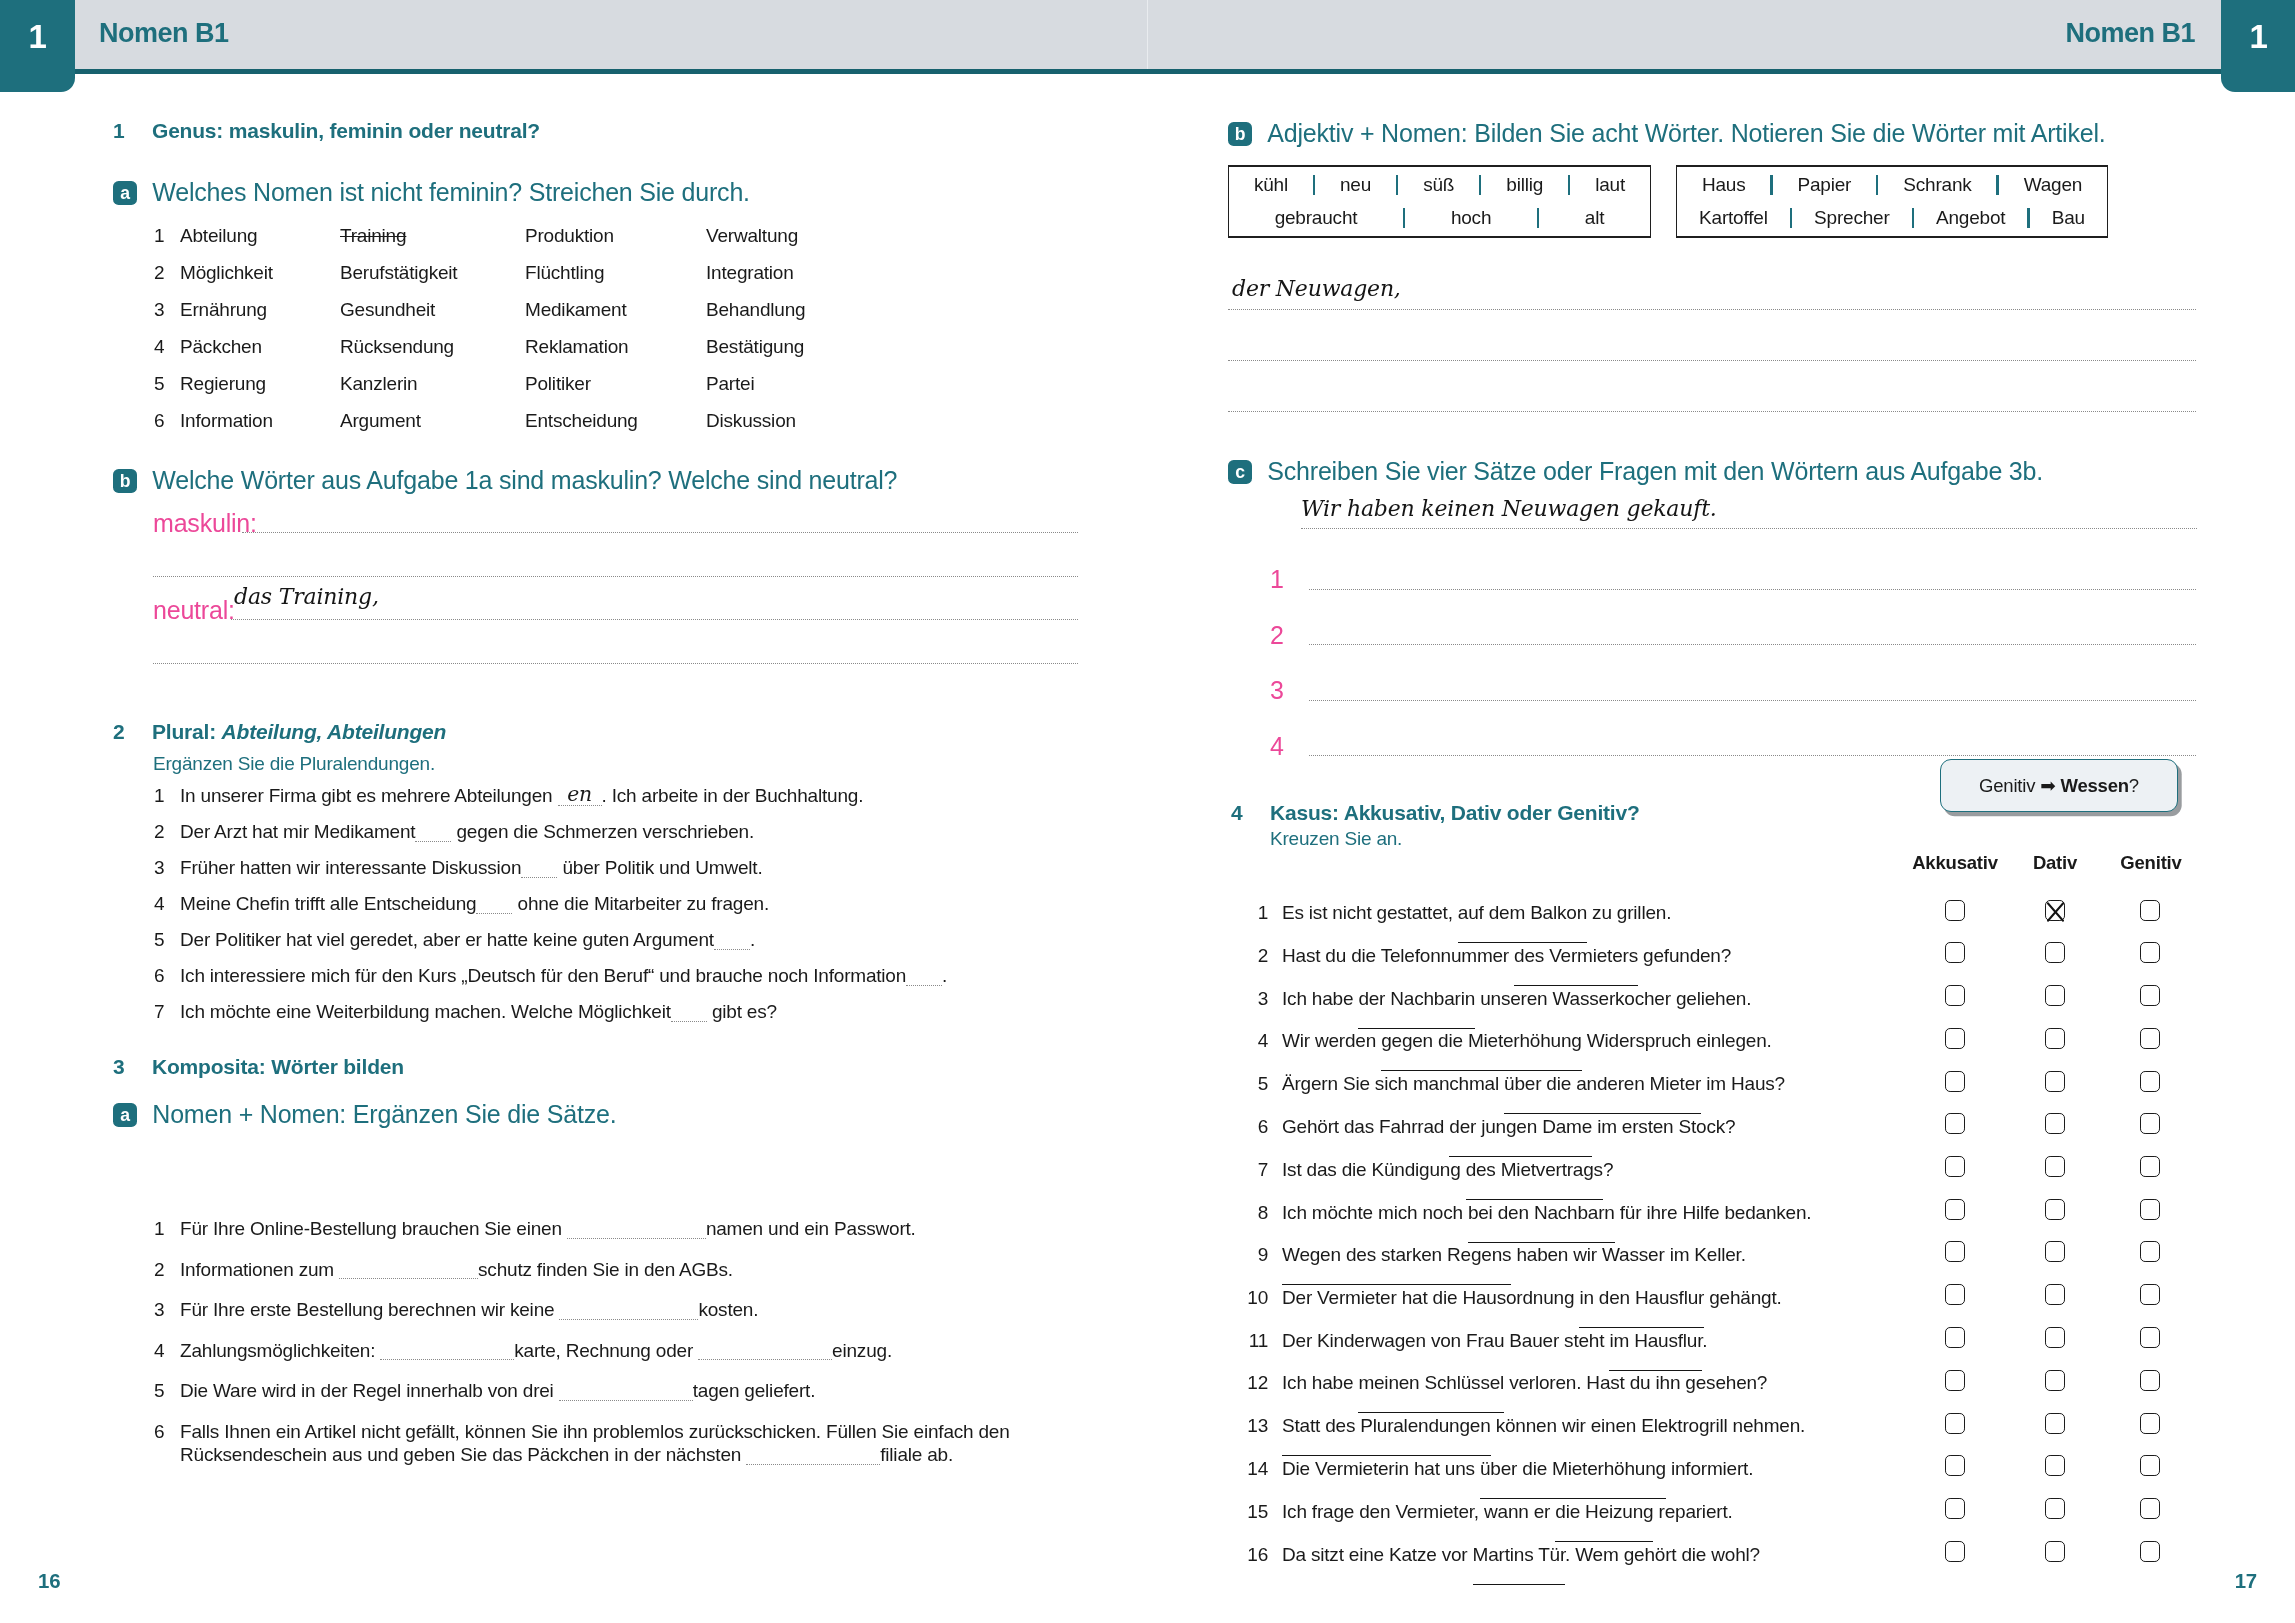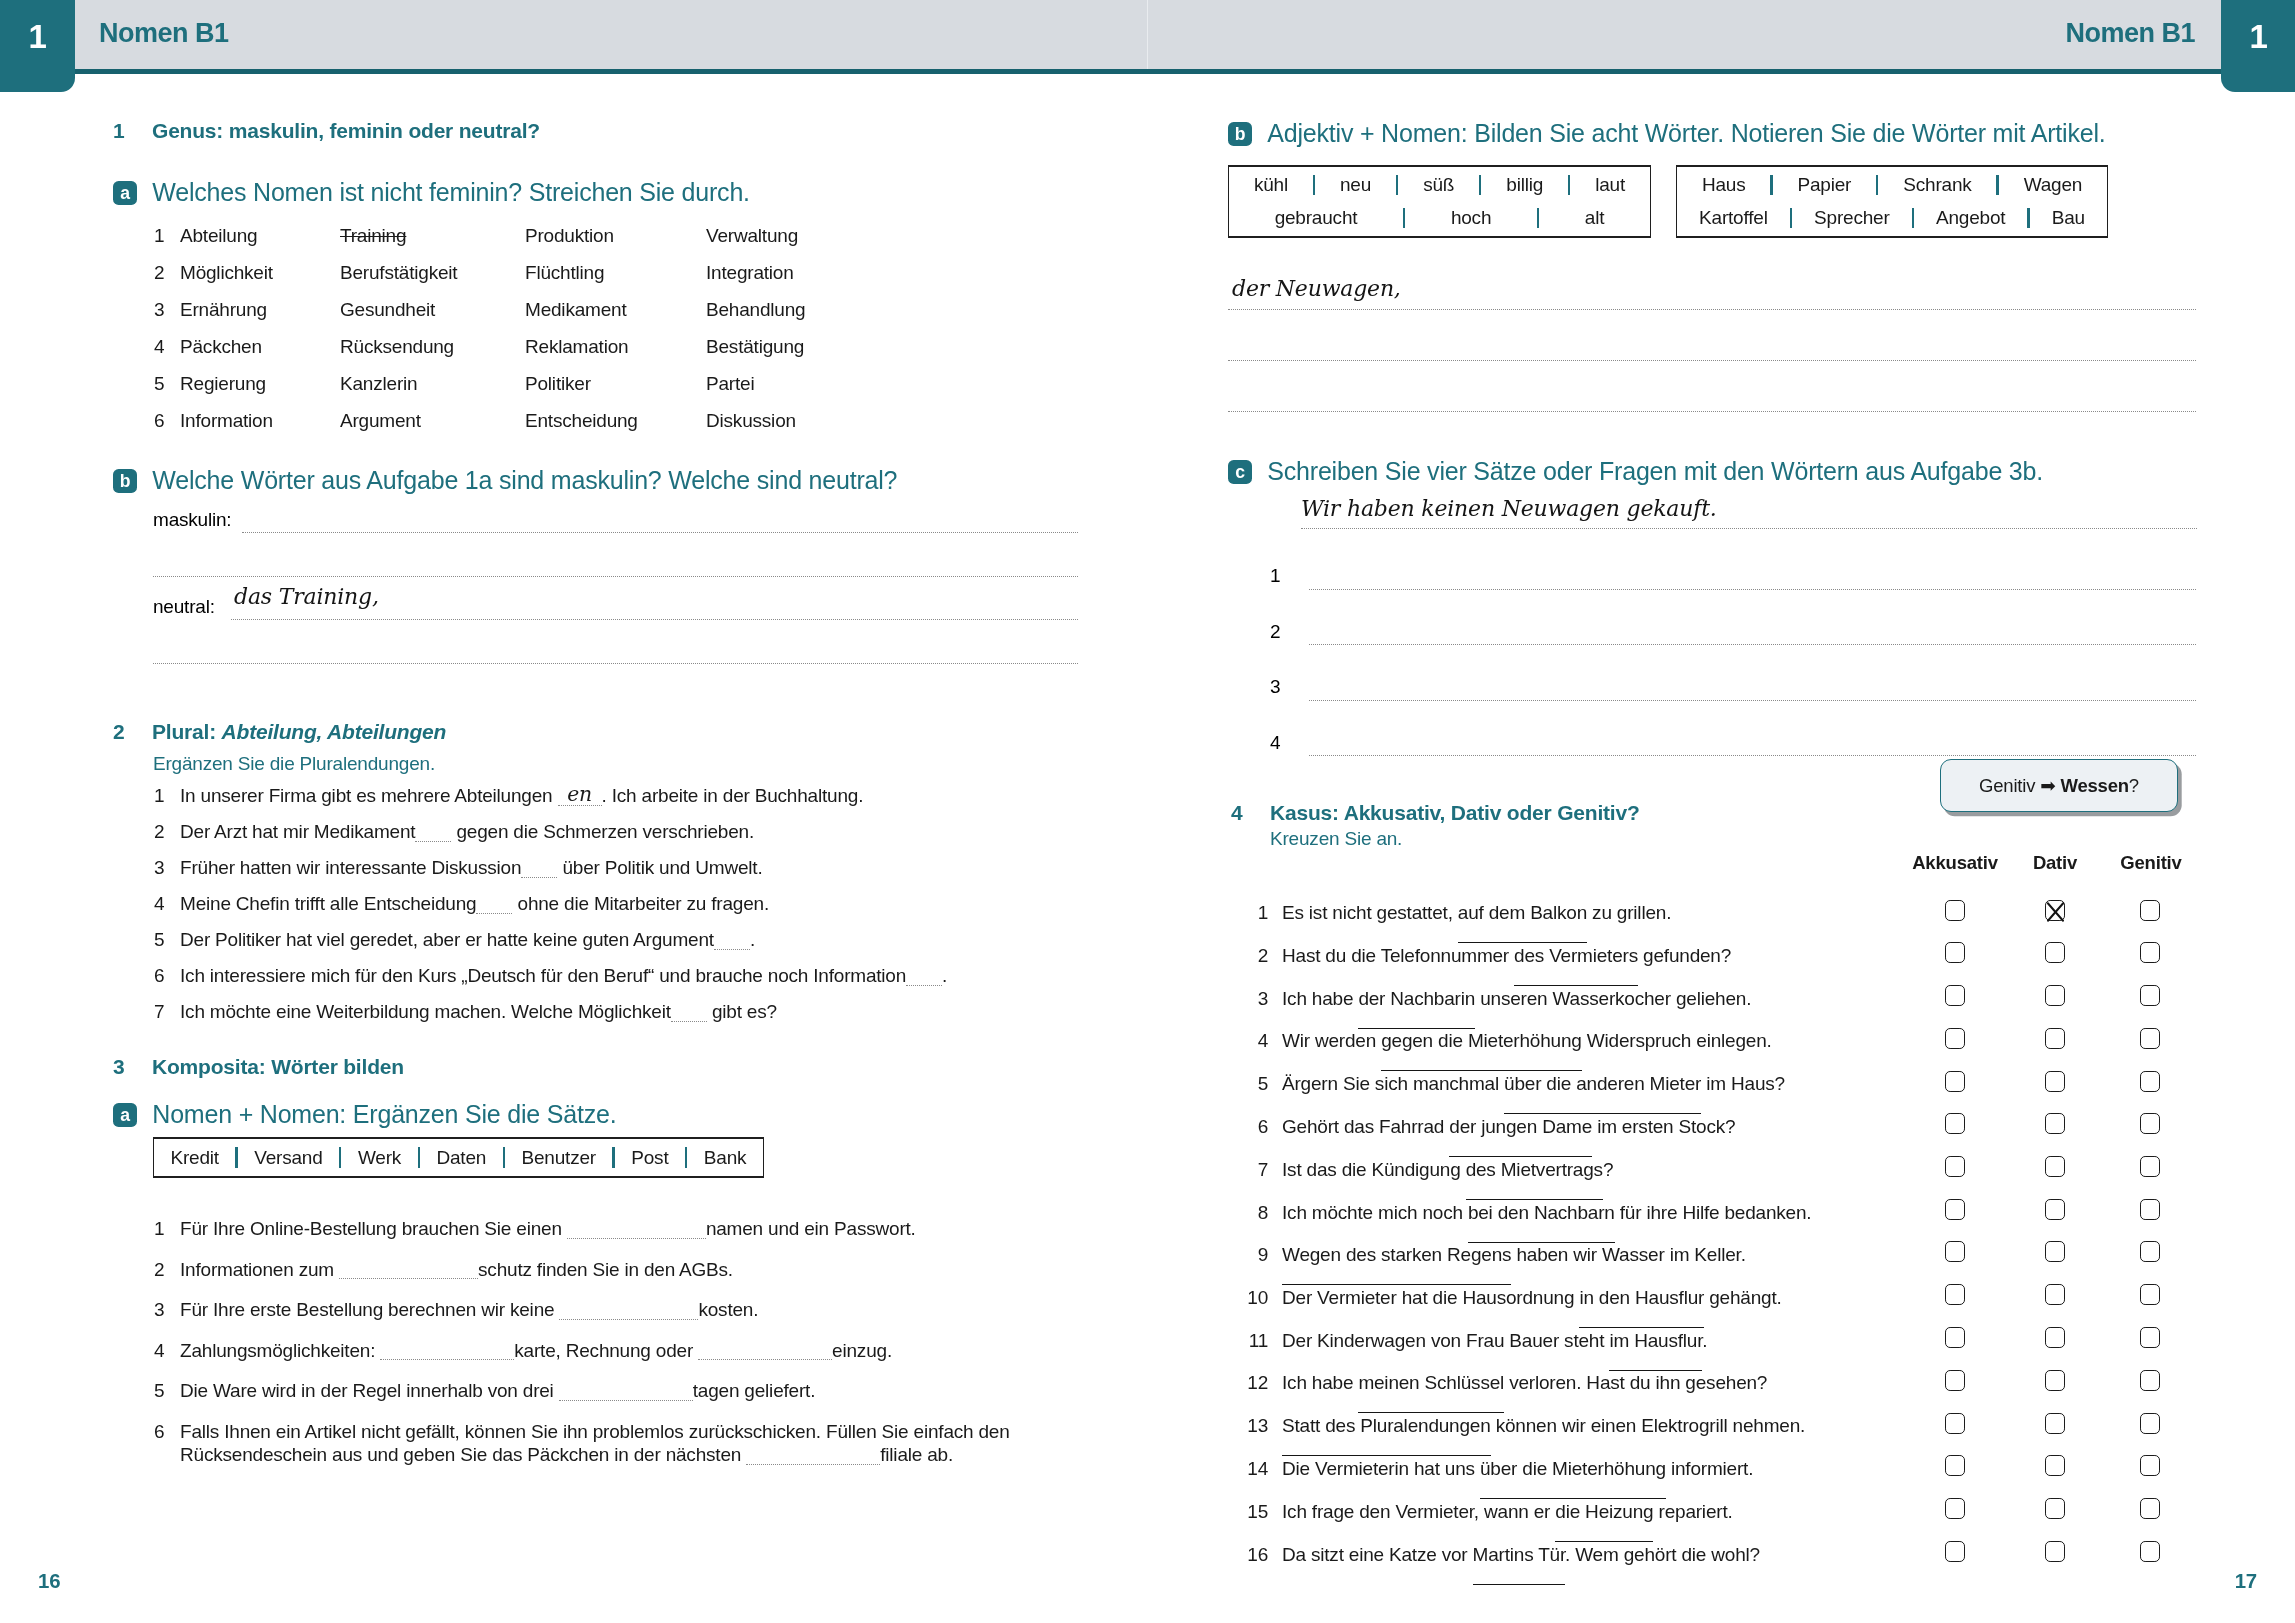--- a/index.html
+++ b/index.html
@@ -26,21 +26,21 @@
 
   
   .heading { position:absolute; font-size:21px; font-weight:bold; color:#1e6f7d; white-space:nowrap; }
   .heading .hnum { display:inline-block; width:39px; }
   .heading .it { font-style:italic; }
   .marker-row { position:absolute; display:flex; align-items:center; gap:15.3px; white-space:nowrap; }
   .marker { width:24px; height:24px; border-radius:5.6px; background:#1e6f7d; color:#fff;
             font-weight:bold; font-size:17.6px; text-align:center; line-height:24px; flex:none; }
   .instr { font-size:25px; color:#1e6f7d; }
   .teal-instr { position:absolute; font-size:19px; color:#1e6f7d; white-space:nowrap; }
-  .body-text { font-size:19px; color:#000000; }
+  .body-text { font-size:25px; color:#ec4899; }
   .ansline { position:absolute; height:0; border-bottom:1.4px dotted #8a8a8a; }
   .handwriting { font-family:"DejaVu Serif", serif; font-style:italic; font-size:22px; color:#151515; white-space:nowrap; }
 
   
   .word-row { position:absolute; left:0; width:1111px; height:37px; font-size:19px; }
   .word-row .cell { position:absolute; white-space:nowrap; }
   .word-row .cnum { left:154px; color:#1a1a1a; }
   .word-row .c0 { left:180px; } .word-row .c1 { left:340px; }
   .word-row .c2 { left:525px; } .word-row .c3 { left:706px; }
   .strike { text-decoration:line-through; text-decoration-thickness:1.4px; }
@@ -186,37 +186,20 @@
       <div class="exrow" style="left: 154px; top: 965px;"><span class="inum">6</span>Ich interessiere mich für den Kurs „Deutsch für den Beruf“ und brauche noch Information<span class="blank" style="width: 36px;"></span>.</div>
       <div class="exrow" style="left: 154px; top: 1001px;"><span class="inum">7</span>Ich möchte eine Weiterbildung machen. Welche Möglichkeit<span class="blank" style="width: 36px;"></span> gibt es?</div>
     </div>
 
   <div class="heading" style="left:113px; top:1055px;">
     <span class="hnum">3</span><span>Komposita: Wörter bilden</span>
   </div>
   <div class="marker-row" style="left:113px; top:1100px;">
     <div class="marker">a</div>
     <div class="instr">Nomen + Nomen: Ergänzen Sie die Sätze.</div>
-  </div>
-  <div class="wordbox" style="left:153px; top:1137px; width:611px; height:41px;">
-    <div class="wb-line" id="wb3a">
-        <span>Kredit</span>
-        <span class="wb-sep"></span>
-        <span>Versand</span>
-        <span class="wb-sep"></span>
-        <span>Werk</span>
-        <span class="wb-sep"></span>
-        <span>Daten</span>
-        <span class="wb-sep"></span>
-        <span>Benutzer</span>
-        <span class="wb-sep"></span>
-        <span>Post</span>
-        <span class="wb-sep"></span>
-        <span>Bank</span>
-      </div>
   </div>
   <div id="ex3a-items">
       <div class="c-row">
         <span class="inum">1</span>
         <span class="itext">Für Ihre Online-Bestellung brauchen Sie einen <span class="blank" style="width: 139px;"></span>namen und ein Passwort.</span>
       </div>
       <div class="c-row">
         <span class="inum">2</span>
         <span class="itext">Informationen zum <span class="blank" style="width: 139px;"></span>schutz finden Sie in den AGBs.</span>
       </div>

